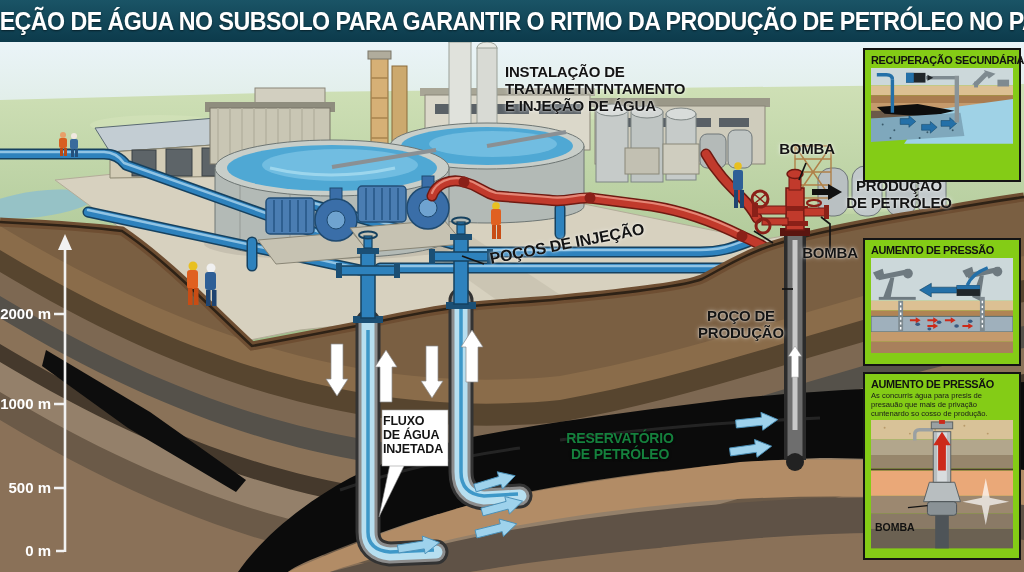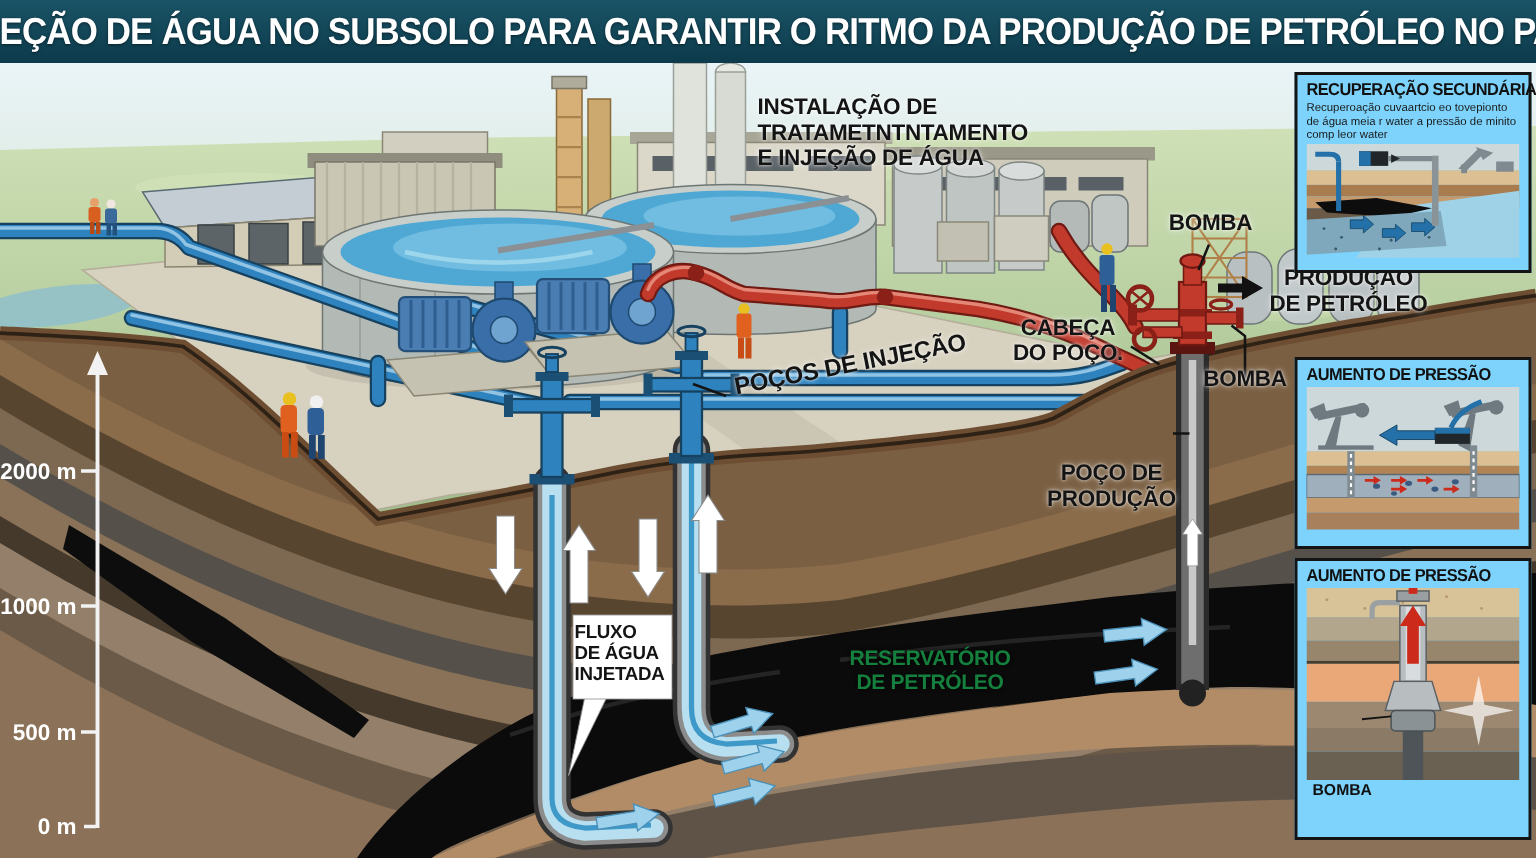--- a/index.html
+++ b/index.html
@@ -28,21 +28,21 @@
   #lbl-pocos{left:490px;top:250px;font-size:16px;transform:rotate(-11deg);transform-origin:left center;white-space:nowrap;}
   #lbl-bomba-top{left:773px;top:141px;width:68px;text-align:center;font-size:15px;}
   #lbl-producao{left:840px;top:178px;width:118px;text-align:center;font-size:15px;}
   #lbl-cabeca{left:666px;top:211px;width:92px;text-align:center;font-size:15px;}
   #lbl-bomba-lower{left:799px;top:245px;width:62px;text-align:center;font-size:15px;}
   #lbl-poco-prod{left:698px;top:261px;width:86px;text-align:center;font-size:15px;margin-top:47px;}
   #lbl-fluxo{left:383px;top:414px;width:64px;font-size:12.5px;text-shadow:none;}
   #lbl-reservatorio{left:556px;top:431px;width:128px;text-align:center;font-size:14px;color:#15803d;
       text-shadow:0 0 3px rgba(0,0,0,.9);}
   
-  .panel{position:absolute;left:863px;width:158px;background:#7dd3fc;border:2px solid #141414;
+  .panel{position:absolute;left:863px;width:158px;background:#84cc16;border:2px solid #141414;
          box-sizing:border-box;padding:4px 6px 4px 6px;}
   #panel1{top:48px;height:134px;}
   #panel2{top:238px;height:128px;}
   #panel3{top:372px;height:188px;}
   .p-head{font-weight:700;font-size:11.5px;letter-spacing:-0.4px;color:#111;white-space:nowrap;
           transform:scaleX(.95);transform-origin:left center;}
   .p-body{font-size:7.6px;line-height:1.2;color:#1a1a1a;margin-top:1px;}
   .p-ill{display:block;width:142px;margin-top:2px;}
   #panel3 .bomba{position:absolute;left:10px;top:147px;font-size:10.5px;font-weight:700;color:#111;}
   
@@ -349,34 +349,31 @@
   <header id="titlebar">
     <h1>INJEÇÃO DE ÁGUA NO SUBSOLO PARA GARANTIR O RITMO DA PRODUÇÃO DE PETRÓLEO NO PAÍS</h1>
   </header>
 
   <div class="lbl" id="lbl-installation">INSTALAÇÃO DE TRATAMETNTNTAMENTO
 E INJEÇÃO DE ÁGUA</div>
   <div class="lbl" id="lbl-pocos">POÇOS DE INJEÇÃO</div>
   <div class="lbl" id="lbl-bomba-top">BOMBA</div>
   <div class="lbl" id="lbl-producao">PRODUÇÃO
 DE PETRÓLEO</div>
-  <div class="lbl" id="lbl-cabeca">CABEÇA
-DO POÇO.</div>
   <div class="lbl" id="lbl-bomba-lower">BOMBA</div>
   <div class="lbl" id="lbl-poco-prod">POÇO DE
 PRODUÇÃO</div>
   <div class="lbl" id="lbl-fluxo">FLUXO
 DE ÁGUA
 INJETADA</div>
   <div class="lbl" id="lbl-reservatorio">RESERVATÓRIO
 DE PETRÓLEO</div>
 
   <div class="panel" id="panel1">
     <div class="p-head">RECUPERAÇÃO SECUNDÁRIA</div>
-    <div class="p-body">Recuperoação cuvaartcio eo tovepionto de água meia r water a pressão de minito comp leor water</div>
     <svg class="p-ill" viewBox="0 0 146 78">
       <rect width="146" height="18" fill="#ccd8da"></rect>
       <rect y="18" width="146" height="10" fill="#dcc093"></rect>
       <rect y="28" width="146" height="8" fill="#a97c50"></rect>
       <rect y="36" width="146" height="8" fill="#c59a6c"></rect>
       <polygon points="58,44 146,32 146,78 34,78" fill="#9fd2e6"></polygon>
       <rect y="44" width="60" height="8" fill="#6b5a48"></rect>
       <polygon points="6,40 48,37 86,44 60,50 14,47" fill="#0d0d0d"></polygon>
       <polygon points="0,52 92,46 96,70 0,76" fill="#7fa8bc"></polygon>
       <g fill="#3a5a6a">
@@ -452,20 +449,21 @@
           <ellipse cx="70" cy="66" rx="2.4" ry="1.8"></ellipse>
         <ellipse cx="88" cy="70" rx="2.4" ry="1.8"></ellipse>
           <ellipse cx="102" cy="65" rx="2.4" ry="1.8"></ellipse>
         <ellipse cx="60" cy="73" rx="2" ry="1.5"></ellipse>
       </g>
     </svg>
   </div>
 
   <div class="panel" id="panel3">
     <div class="p-head">AUMENTO DE PRESSÃO</div>
+    <div class="p-body">As concurris água para presis de presauão que mais de privação cuntenardo so cosso de produção.</div>
     <svg class="p-ill" viewBox="0 0 146 132">
       <rect width="146" height="20" fill="#d8c298"></rect>
       <g fill="#b89a6a">
           <circle cx="14" cy="8" r="1"></circle>
           <circle cx="40" cy="14" r="1"></circle>
           <circle cx="96" cy="6" r="1"></circle>
           <circle cx="120" cy="14" r="1"></circle>
           <circle cx="66" cy="10" r="1"></circle>
         </g>
       <rect y="20" width="146" height="16" fill="#b2a68c"></rect>

